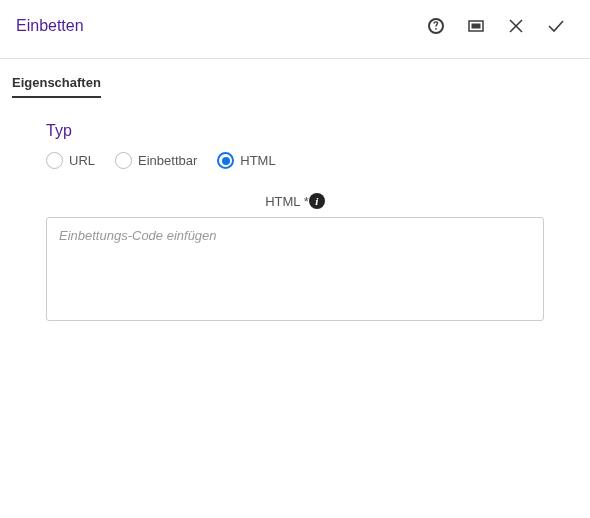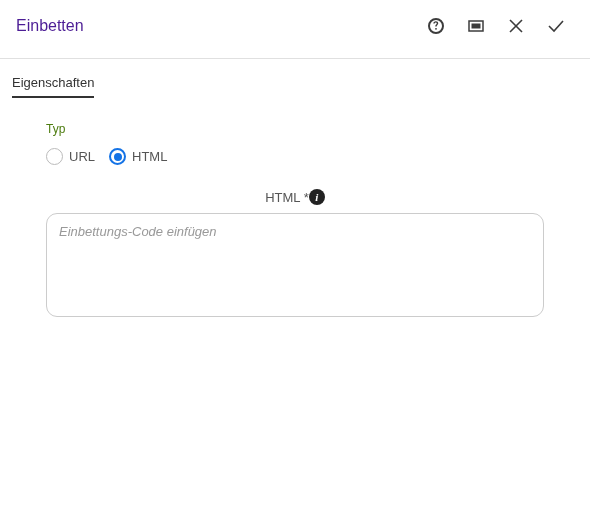--- a/index.html
+++ b/index.html
@@ -37,45 +37,46 @@
       display: flex;
       align-items: center;
       justify-content: center;
       cursor: pointer;
       color: #3c3c3c;
       border: none;
       background: transparent;
     }
     .tabs {
       padding: 14px 12px 0 12px;
+      font-weight: bold;
     }
     .tab {
       display: inline-block;
       font-size: 13px;
       color: #333;
       padding-bottom: 6px;
       border-bottom: 2px solid #333;
       cursor: pointer;
     }
     .form-section {
       padding: 24px 46px 0 46px;
     }
     .field-group {
       margin-bottom: 24px;
     }
     .field-label {
-      font-size: 12px;
-      color: #4d7c0f;
+      font-size: 16px;
+      color: #4c1d95;
       margin-bottom: 12px;
       display: block;
     }
     .radio-group {
       display: flex;
       align-items: center;
-      gap: 14px;
+      gap: 20px;
     }
     .radio-option {
       display: flex;
       align-items: center;
       gap: 6px;
       cursor: pointer;
     }
     .radio-circle {
       width: 17px;
       height: 17px;
@@ -122,21 +123,21 @@
       font-family: Georgia, serif;
       font-style: italic;
       font-weight: bold;
       font-size: 11px;
       cursor: pointer;
     }
     .html-textarea {
       width: 100%;
       height: 104px;
       border: 1px solid #ccc;
-      border-radius: 11px;
+      border-radius: 3px;
       padding: 10px 12px;
       font-size: 13px;
       font-style: italic;
       color: #999;
       resize: none;
       outline: none;
       font-family: inherit;
     }
     .html-textarea::placeholder {
       color: #999;
@@ -180,20 +181,24 @@
 
 <div class="form-section">
   <div class="field-group">
     <label class="field-label">Typ</label>
     <div class="radio-group">
       <div class="radio-option">
         <div class="radio-circle"></div>
         <span class="radio-label">URL</span>
       </div>
       <div class="radio-option">
+        <div class="radio-circle"></div>
+        <span class="radio-label">Einbettbar</span>
+      </div>
+      <div class="radio-option">
         <div class="radio-circle selected"></div>
         <span class="radio-label">HTML</span>
       </div>
     </div>
   </div>
 
   <div class="field-group">
     <div class="textarea-header">
       <label class="textarea-label">HTML *</label>
       <div class="info-icon">i</div>

